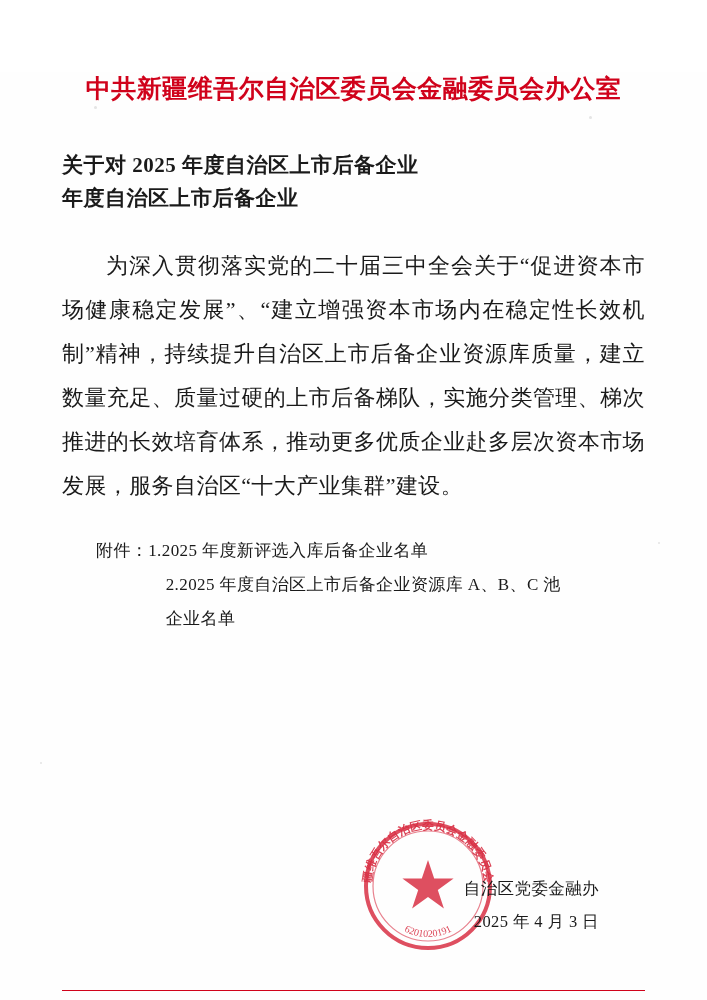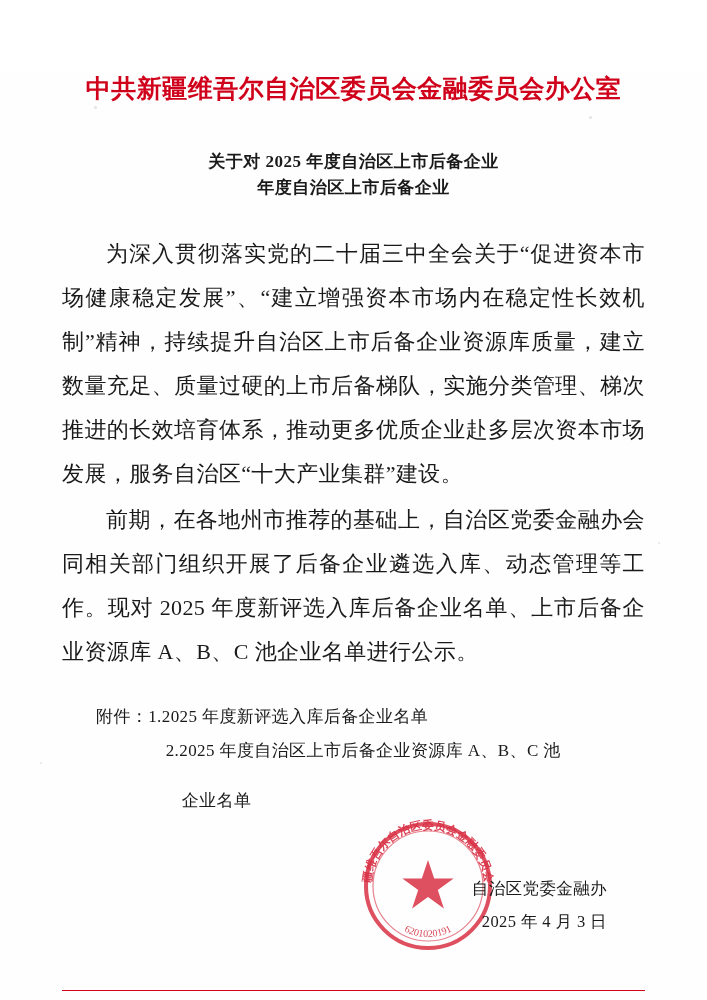--- a/index.html
+++ b/index.html
@@ -31,22 +31,21 @@
     color: #d0021b;
     font-weight: bold;
     font-size: 25px;
     letter-spacing: 0.5px;
     white-space: nowrap;
     font-family: "Liberation Serif", "DejaVu Serif", serif;
   }
   
   .doc-title {
     margin-top: 44px;
-    text-align: center;
-    font-size: 17px;
+    font-size: 21px;
     font-weight: bold;
     line-height: 1.55;
     letter-spacing: 0.5px;
   }
   .doc-title .line {
     display: block;
   }
   
   .doc-body {
     margin-top: 30px;
@@ -70,27 +69,27 @@
   .attachments .att-first {
     text-indent: 2em;
     margin: 0;
   }
   .attachments .att-rest {
     margin: 0;
     padding-left: 6.1em;
     text-indent: 0;
   }
   .attachments .att-cont {
-    margin: 16px;
+    margin: 0;
     padding-left: 6.1em;
   }
   
   .signature {
     position: absolute;
-    right: 100px;
+    right: 108px;
     top: 800px;
     text-align: left;
     font-size: 16.5px;
     line-height: 2.0;
     letter-spacing: 0.4px;
     z-index: 3;
   }
   .signature .sig-line {
     display: block;
     white-space: nowrap;
@@ -141,21 +140,20 @@
     <div class="org-title">中共新疆维吾尔自治区委员会金融委员会办公室</div>
   </header>
 
   <h1 class="doc-title">
     <span class="line">关于对 2025 年度自治区上市后备企业</span>
     <span class="line">年度自治区上市后备企业</span>
   </h1>
 
   <section class="doc-body">
     <p>为深入贯彻落实党的二十届三中全会关于“促进资本市场健康稳定发展”、“建立增强资本市场内在稳定性长效机制”精神，持续提升自治区上市后备企业资源库质量，建立数量充足、质量过硬的上市后备梯队，实施分类管理、梯次推进的长效培育体系，推动更多优质企业赴多层次资本市场发展，服务自治区“十大产业集群”建设。</p>
-    <p>前期，在各地州市推荐的基础上，自治区党委金融办会同相关部门组织开展了后备企业遴选入库、动态管理等工作。现对 2025 年度新评选入库后备企业名单、上市后备企业资源库 A、B、C 池企业名单进行公示。</p>
   </section>
 
   <section class="attachments">
     <p class="att-first"><span>附件：</span><span>1.2025 年度新评选入库后备企业名单</span></p>
     <p class="att-rest">2.2025 年度自治区上市后备企业资源库 A、B、C 池</p>
     <p class="att-cont">企业名单</p>
   </section>
 
   <div class="seal">
     <svg width="152" height="152" viewBox="0 0 152 152" xmlns="http://www.w3.org/2000/svg">

